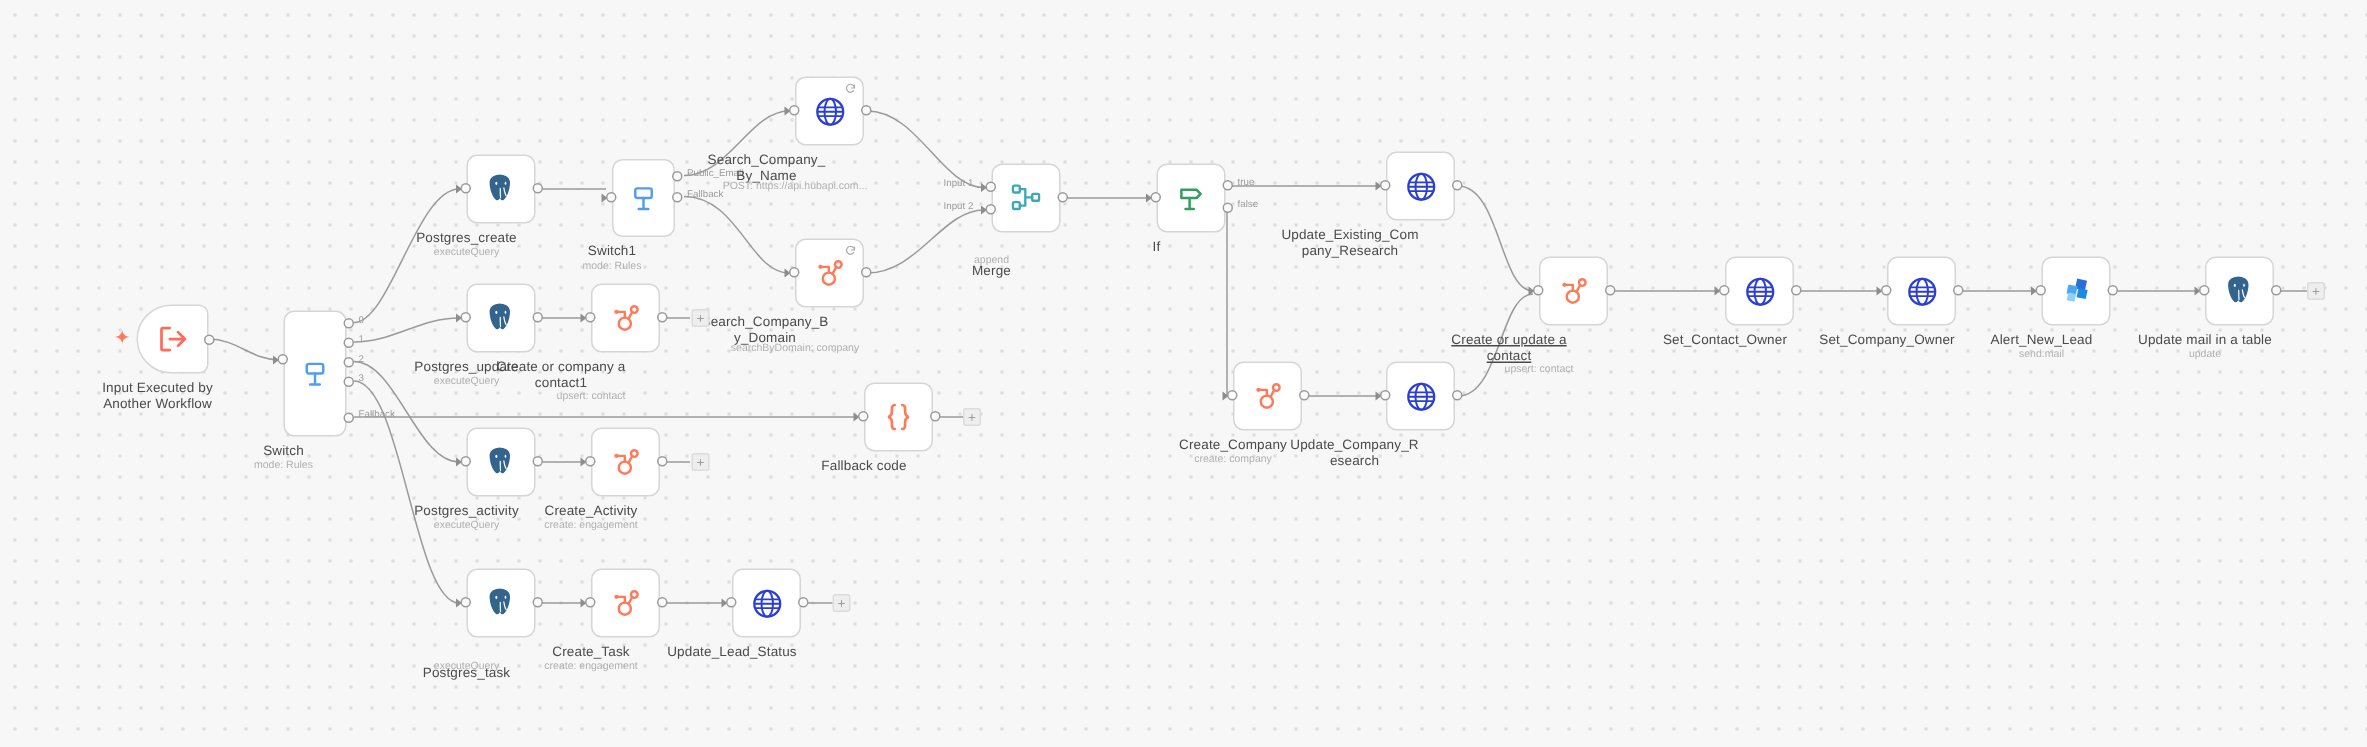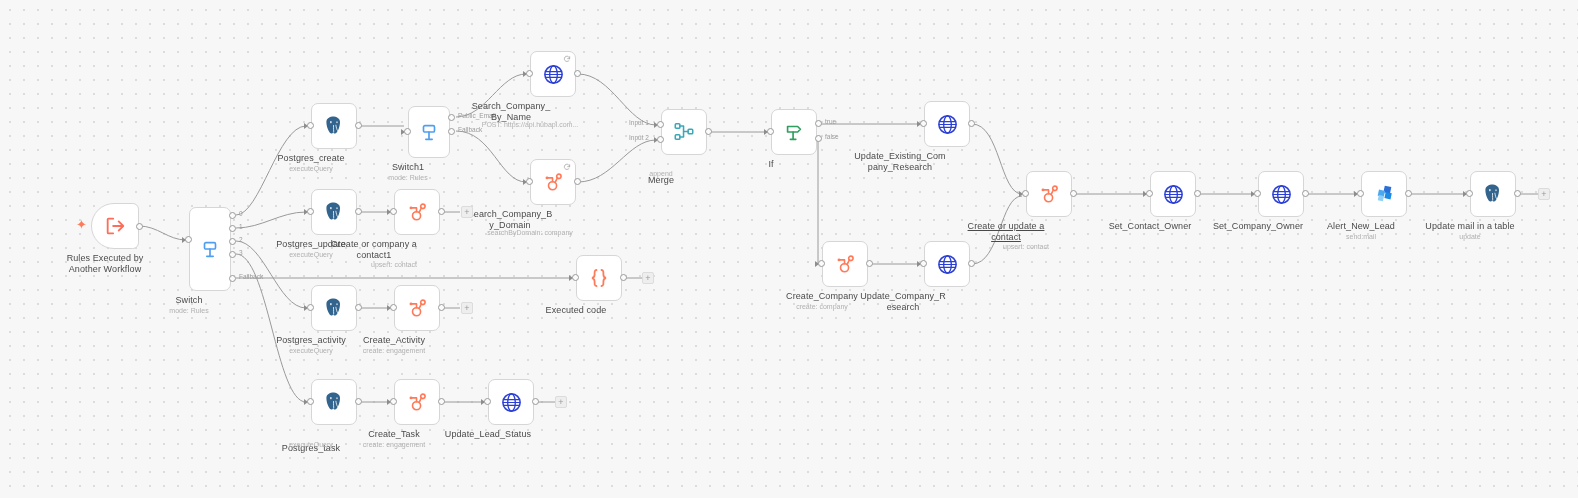--- a/index.html
+++ b/index.html
@@ -169,21 +169,21 @@
   </svg>
 
   <div class="node" style="left:91px; top:203px;">
     <div class="node-box trigger">
       <svg class="icon" width="22" height="22" viewBox="0 0 24 24">
         <path d="M10 4H5a1 1 0 0 0-1 1v14a1 1 0 0 0 1 1h5" fill="none" stroke="#ff6d5a" stroke-width="2" stroke-linecap="round"></path>
         <path d="M10 12h10M16 7l5 5-5 5" fill="none" stroke="#ff6d5a" stroke-width="2" stroke-linecap="round" stroke-linejoin="round"></path>
       </svg>
     </div>
     <div class="port" style="left:45px; top:20px;"></div>
-    <div class="node-label" style="top:50px; width:104px; left:14px;">Rules Executed by Another Workflow</div>
+    <div class="node-label" style="top:50px; width:104px; left:14px;">Input Executed by Another Workflow</div>
   </div>
   <span class="spark" style="left:76px; top:218px;">✦</span>
 
   <div class="node" style="left:189px; top:207px;">
     <div class="node-box tall">
       <svg class="icon" width="22" height="22" viewBox="0 0 24 24">
         <rect x="6" y="5" width="12" height="7" rx="1.5" fill="none" stroke="#4f9ef0" stroke-width="1.8"></rect>
         <path d="M12 12v8M8.5 20h7" fill="none" stroke="#4f9ef0" stroke-width="1.8" stroke-linecap="round"></path>
       </svg>
     </div>
@@ -497,21 +497,21 @@
   <div class="node" style="left:576px; top:255px;">
     <div class="node-box">
       <svg class="icon" width="24" height="24" viewBox="0 0 24 24">
         <path d="M9.5 4C7.3 4 7.6 6.4 7.6 8.4c0 2-0.9 3.3-2.6 3.6 1.7.3 2.6 1.6 2.6 3.6 0 2-.3 4.4 1.9 4.4" fill="none" stroke="#ff7a59" stroke-width="1.8" stroke-linecap="round"></path>
         <path d="M14.5 4c2.2 0 1.9 2.4 1.9 4.4 0 2 .9 3.3 2.6 3.6-1.7.3-2.6 1.6-2.6 3.6 0 2 .3 4.4-1.9 4.4" fill="none" stroke="#ff7a59" stroke-width="1.8" stroke-linecap="round"></path>
       </svg>
     </div>
     <div class="arrow-in" style="left:-7px; top:20px;"></div>
     <div class="port" style="left:-4px; top:19px;"></div>
     <div class="port" style="left:44px; top:19px;"></div>
-    <div class="node-label" style="top:50px;">Executed code</div>
+    <div class="node-label" style="top:50px;">Fallback code</div>
   </div>
   <div class="plus-btn" style="left:642px; top:272px;">+</div>
 
   <div class="node" style="left:311px; top:379px;">
     <div class="node-box">
       <svg class="icon" width="24" height="24" viewBox="0 0 24 24">
         <path d="M12 2.4c-4.4 0-7.6 2-7.6 5.3 0 2.1.4 4.6 1.3 7 .8 2.2 1.9 3.9 3 4.6.7.5 1.5.3 2-.4l.5-.7.5.7c.5.7 1.3.9 2 .4 1.1-.7 2.2-2.4 3-4.6.9-2.4 1.3-4.9 1.3-7 0-3.3-3.2-5.3-7.6-5.3z" fill="#32648e"></path>
         <path d="M9.6 8.2c0 .6-.3 1.1-.7 1.1s-.7-.5-.7-1.1.3-1.1.7-1.1.7.5.7 1.1zM15.6 8.2c0 .6-.3 1-.6 1s-.6-.4-.6-1 .3-1 .6-1 .6.4.6 1z" fill="#fff"></path>
         <path d="M11.5 11.5c0 3 .1 5.5.2 6.3M13.9 11.2c.4 2.6.9 4.3 1.5 5.2" fill="none" stroke="#fff" stroke-width=".8" stroke-linecap="round"></path>
       </svg>

